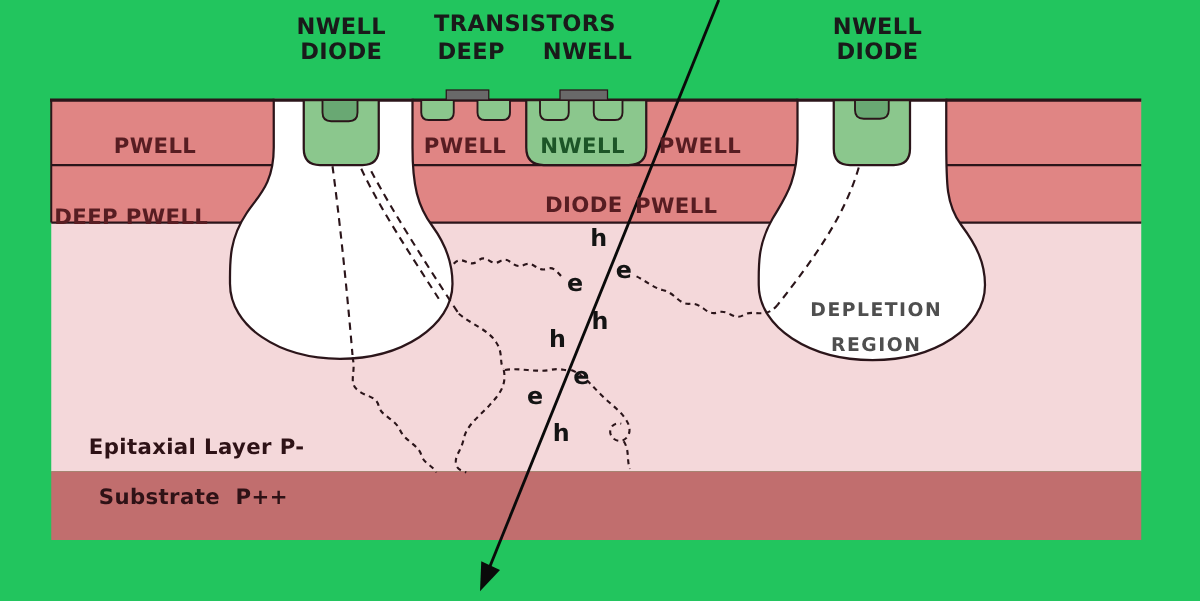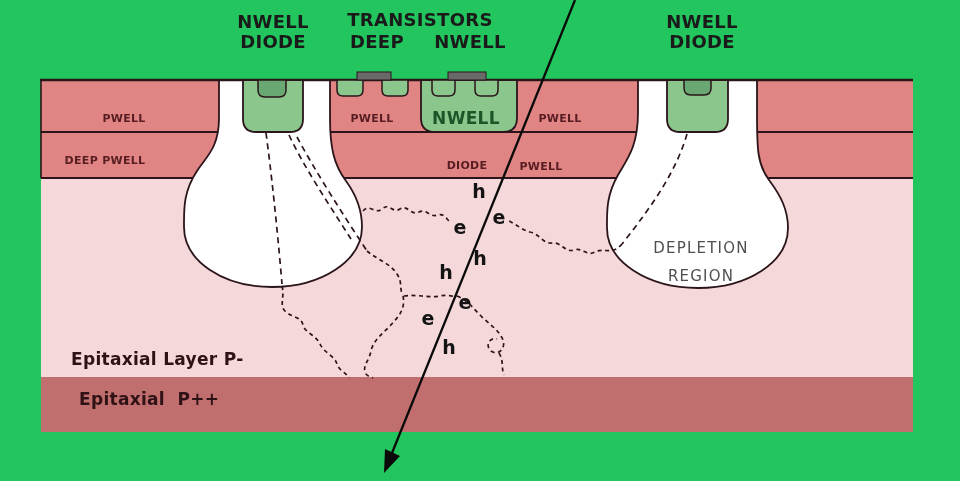--- a/index.html
+++ b/index.html
@@ -7,23 +7,23 @@
     position:relative;width:960px;height:481px;overflow:hidden;
     background:#22c55e;
     font-family:"DejaVu Sans","Liberation Sans",sans-serif;
   }
   #diagram-svg{position:absolute;left:0;top:0;}
   .lbl{
     position:absolute;transform:translate(-50%,-50%);
     white-space:pre;color:#1a1a1a;font-size:18px;font-weight:600;
     letter-spacing:0.3px;line-height:1;
   }
-  .lbl.region{font-size:11px;font-weight:600;color:#571d22;}
+  .lbl.region{font-size:17px;font-weight:600;color:#571d22;}
   .lbl.region-green{font-size:17px;font-weight:600;color:#1c5527;}
-  .lbl.depletion{font-size:15px;font-weight:400;color:#4f4f4f;letter-spacing:1.2px;}
+  .lbl.depletion{font-size:15px;font-weight:700;color:#4f4f4f;letter-spacing:1.2px;}
   .lbl.bottom{transform:translate(0,-50%);font-size:17px;font-weight:600;color:#2e1216;letter-spacing:0.3px;text-align:center;}
   .marker{
     position:absolute;transform:translate(-50%,-50%);
     font-size:19px;font-weight:600;color:#141414;line-height:1;
   }
 </style>
 </head>
 <body>
 
 <div id="stage">
@@ -93,30 +93,30 @@
 
   <div class="lbl" style="left:273px;top:22px">NWELL</div>
   <div class="lbl" style="left:273px;top:42px">DIODE</div>
   <div class="lbl" style="left:420px;top:20px">TRANSISTORS</div>
   <div class="lbl" style="left:377px;top:42px">DEEP</div>
   <div class="lbl" style="left:470px;top:42px">NWELL</div>
   <div class="lbl" style="left:702px;top:22px">NWELL</div>
   <div class="lbl" style="left:702px;top:42px">DIODE</div>
 
   <div class="lbl region" style="left:124px;top:118px">PWELL</div>
-  <div class="lbl region" style="left:105px;top:160px">DEEP PWELL</div>
+  <div class="lbl region" style="left:105px;top:175px">DEEP PWELL</div>
   <div class="lbl region" style="left:372px;top:118px">PWELL</div>
   <div class="lbl region-green" style="left:466px;top:118px">NWELL</div>
   <div class="lbl region" style="left:560px;top:118px">PWELL</div>
   <div class="lbl region" style="left:467px;top:165px">DIODE</div>
   <div class="lbl region" style="left:541px;top:166px">PWELL</div>
   <div class="lbl depletion" style="left:701px;top:248px">DEPLETION</div>
   <div class="lbl depletion" style="left:701px;top:276px">REGION</div>
   <div class="lbl bottom" style="left:71px;top:359px">Epitaxial Layer P-</div>
-  <div class="lbl bottom" style="left:79px;top:399px">Epitaxial  P++</div>
+  <div class="lbl bottom" style="left:79px;top:399px">Substrate  P++</div>
 
   <div class="marker" style="left:479px;top:191px">h</div>
   <div class="marker" style="left:499px;top:217px">e</div>
   <div class="marker" style="left:460px;top:227px">e</div>
   <div class="marker" style="left:480px;top:258px">h</div>
   <div class="marker" style="left:446px;top:272px">h</div>
   <div class="marker" style="left:465px;top:302px">e</div>
   <div class="marker" style="left:428px;top:318px">e</div>
   <div class="marker" style="left:449px;top:347px">h</div>
 

